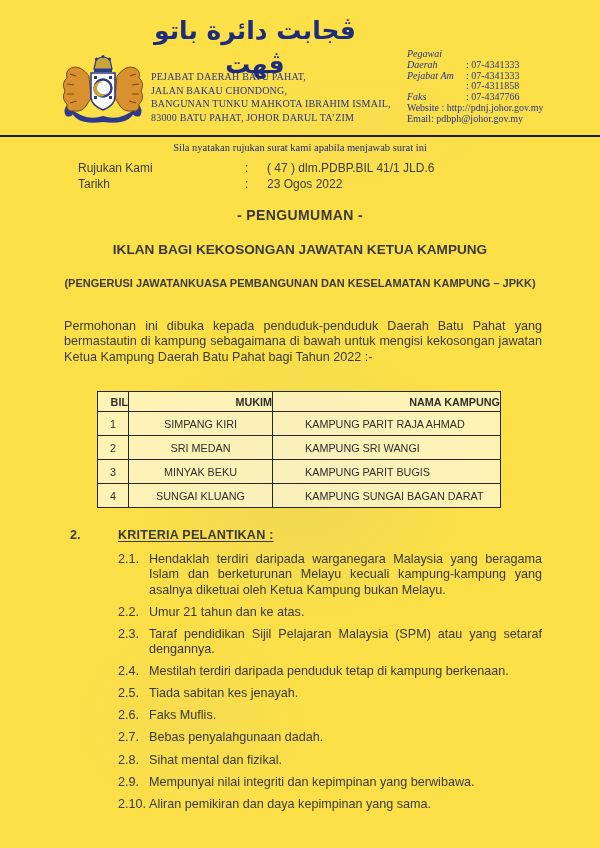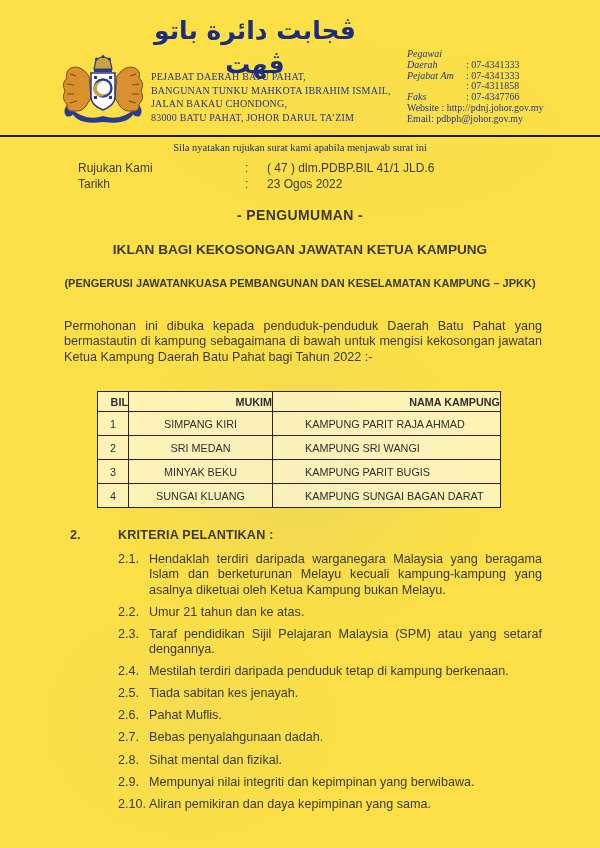--- a/index.html
+++ b/index.html
@@ -62,21 +62,21 @@
   table.tbl { position:absolute; left:97px; top:391px; border-collapse:collapse;
     background:rgba(255,255,255,0.6); }
   .tbl th, .tbl td { border:1.6px solid #262626; font-size:10.8px; color:#2e2e2e; }
   .tbl th { height:20px; font-weight:bold; text-align:right; }
   .tbl td { height:24px; text-align:center; }
   .c-bil { width:31px; } .c-mukim { width:144px; } .c-nama { width:228px; }
   .tbl td.c-nama { text-align:left; padding-left:32px; }
 
   .secnum { position:absolute; left:70px; top:528px; font-weight:bold; font-size:12.6px; }
   .sechead { position:absolute; left:118px; top:528px; font-weight:bold; font-size:12.6px;
-    text-underline-offset:2px; letter-spacing:0.2px; }
+    text-decoration:underline; text-underline-offset:2px; letter-spacing:0.2px; }
 
   .items { position:absolute; left:118px; top:552px; width:424px; }
   .item { display:flex; margin-bottom:6.8px; font-size:12.6px; line-height:15.3px; }
   .item .num { width:31px; flex:none; }
   .item .txt { flex:1; text-align:justify; }
 </style>
 </head>
 <body>
 
 <div class="page">
@@ -110,22 +110,22 @@
       <rect x="51" y="44" width="3" height="3" fill="#2b3a8c"></rect>
       <circle cx="45" cy="36" r="8.5" fill="none" stroke="#2b3a8c" stroke-width="2.4"></circle>
       <path d="M45 30 a6 6 0 1 0 4.5 10 a7.5 7.5 0 1 1 -4.5 -10 Z" fill="#c8a43c"></path>
     </svg>
   </div>
 
   <div class="jawi">ڤجابت دائرة باتو ڤهت</div>
 
   <div class="addr">
     <div>PEJABAT DAERAH BATU PAHAT,</div>
+    <div>JALAN BAKAU CHONDONG,</div>
     <div>BANGUNAN TUNKU MAHKOTA IBRAHIM ISMAIL,</div>
-    <div>JALAN BAKAU CHONDONG,</div>
     <div>83000 BATU PAHAT, JOHOR DARUL TA’ZIM</div>
   </div>
 
   <div class="contacts">
     <div><span class="lbl">Pegawai Daerah</span><span>: 07-4341333</span></div>
     <div><span class="lbl">Pejabat Am</span><span>: 07-4341333</span></div>
     <div><span class="lbl"></span><span>: 07-4311858</span></div>
     <div><span class="lbl">Faks</span><span>: 07-4347766</span></div>
     <div>Website : http://pdnj.johor.gov.my</div>
     <div>Email: pdbph@johor.gov.my</div>
@@ -201,21 +201,21 @@
     <div class="item">
         <span class="num">2.4.</span>
         <span class="txt">Mestilah terdiri daripada penduduk tetap di kampung berkenaan.</span>
       </div>
     <div class="item">
         <span class="num">2.5.</span>
         <span class="txt">Tiada sabitan kes jenayah.</span>
       </div>
     <div class="item">
         <span class="num">2.6.</span>
-        <span class="txt">Pahat Muflis.</span>
+        <span class="txt">Faks Muflis.</span>
       </div>
     <div class="item">
         <span class="num">2.7.</span>
         <span class="txt">Bebas penyalahgunaan dadah.</span>
       </div>
     <div class="item">
         <span class="num">2.8.</span>
         <span class="txt">Sihat mental dan fizikal.</span>
       </div>
     <div class="item">

